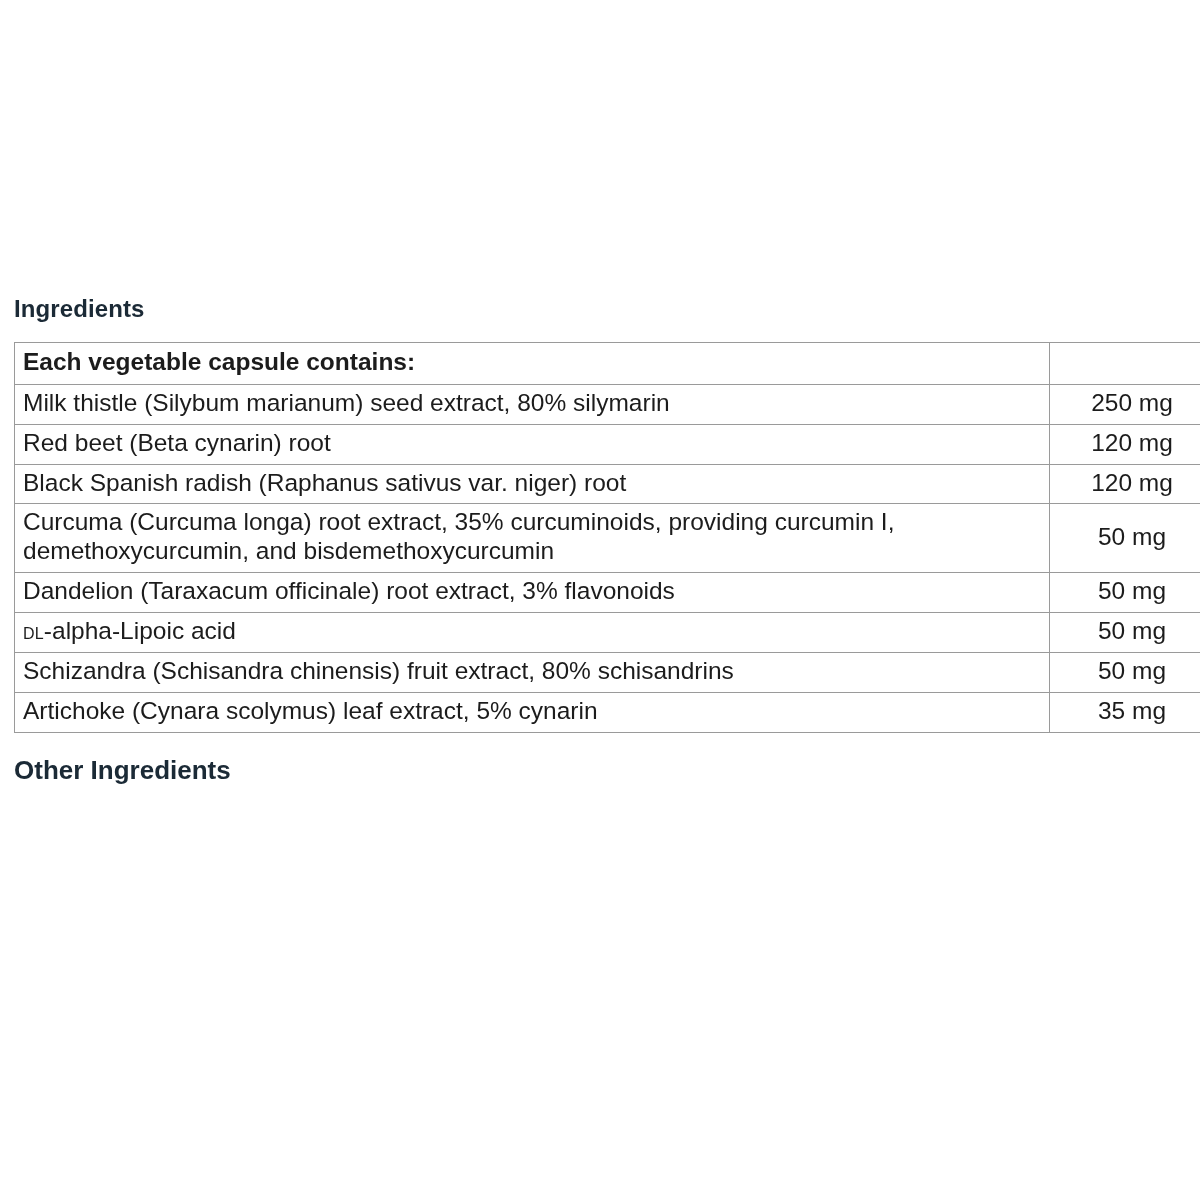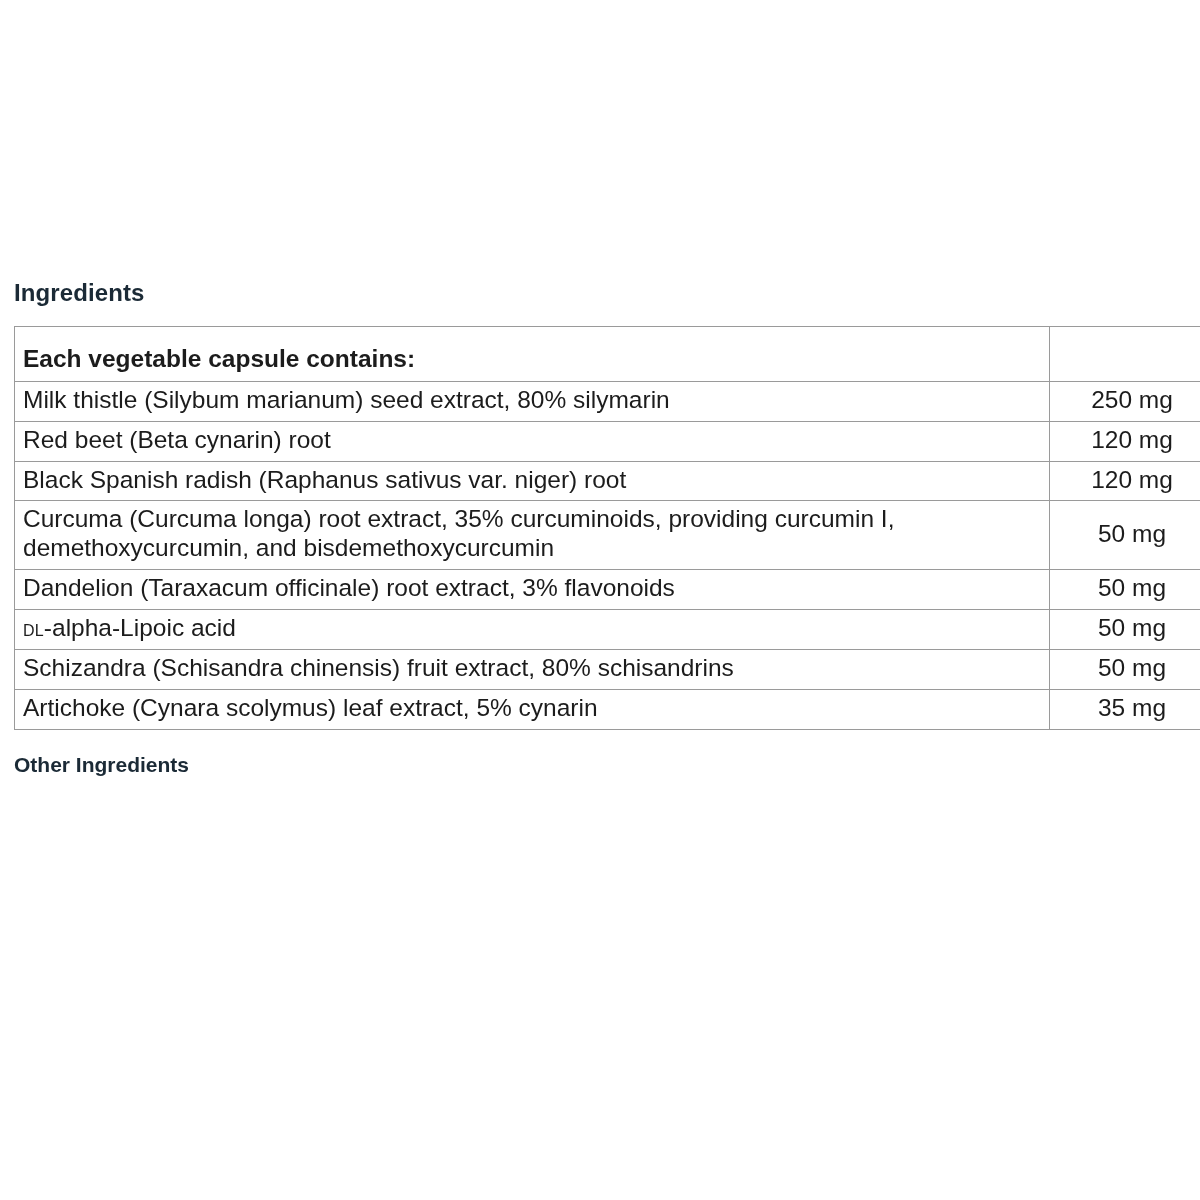--- a/index.html
+++ b/index.html
@@ -16,21 +16,21 @@
   }
   .page {
     position: relative;
     width: 1200px;
     height: 1200px;
     box-sizing: border-box;
   }
   .content {
     position: absolute;
     left: 14px;
-    top: 279px;
+    top: 295px;
     width: 1172px;
   }
   .section-title {
     font-size: 24px;
     font-weight: bold;
     color: #1b2a36;
     letter-spacing: 0.1px;
     margin: 0 0 18px 0;
     line-height: 1.2;
   }
@@ -42,39 +42,39 @@
     color: #1c1c1c;
   }
   table.ingredients td {
     border: 1px solid #9a9a9a;
     padding: 4px 8px 6px 8px;
     vertical-align: middle;
     line-height: 1.18;
   }
   table.ingredients tr.header td {
     font-weight: bold;
-    padding-top: 18px;
+    padding-top: 5px;
     padding-bottom: 7px;
   }
   td.name {
     width: 1018px;
   }
   td.amount {
     width: 148px;
     text-align: center;
   }
   td.blank {
     border-left: 1px solid #9a9a9a;
   }
   .smallcaps {
     font-size: 16px;
     letter-spacing: 0.2px;
   }
   .other-title {
-    font-size: 21px;
+    font-size: 26px;
     font-weight: bold;
     color: #1b2a36;
     margin: 22px 0 0 0;
     line-height: 1.2;
   }
   .other-body {
     font-size: 22.5px;
     color: #2b2b2b;
     line-height: 1.42;
     margin: 26px 0 0 0;

